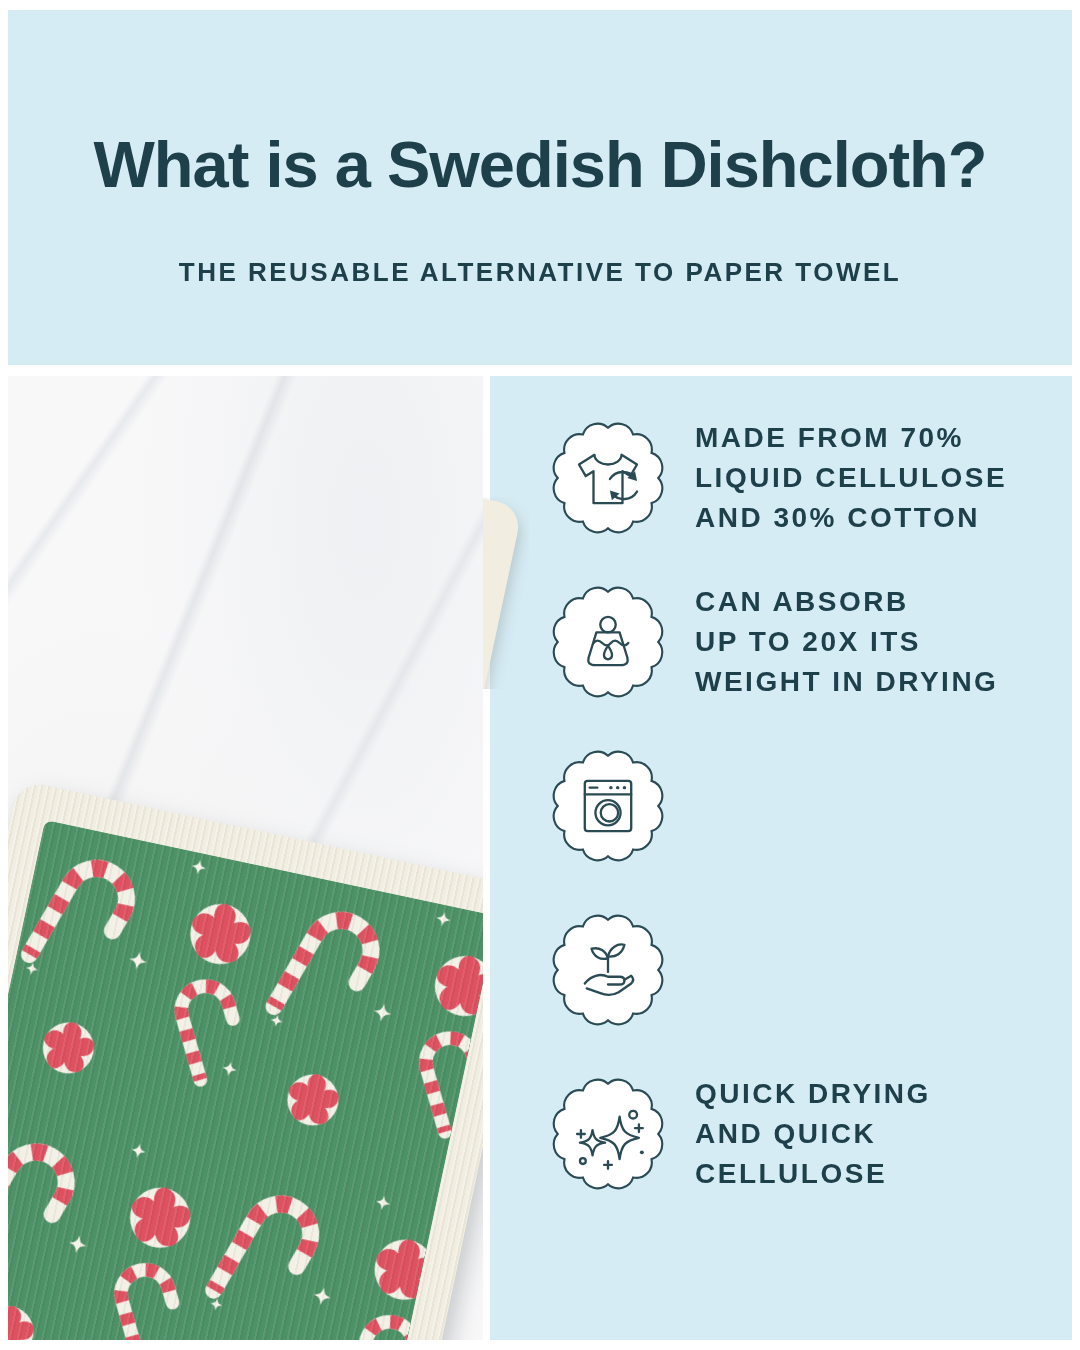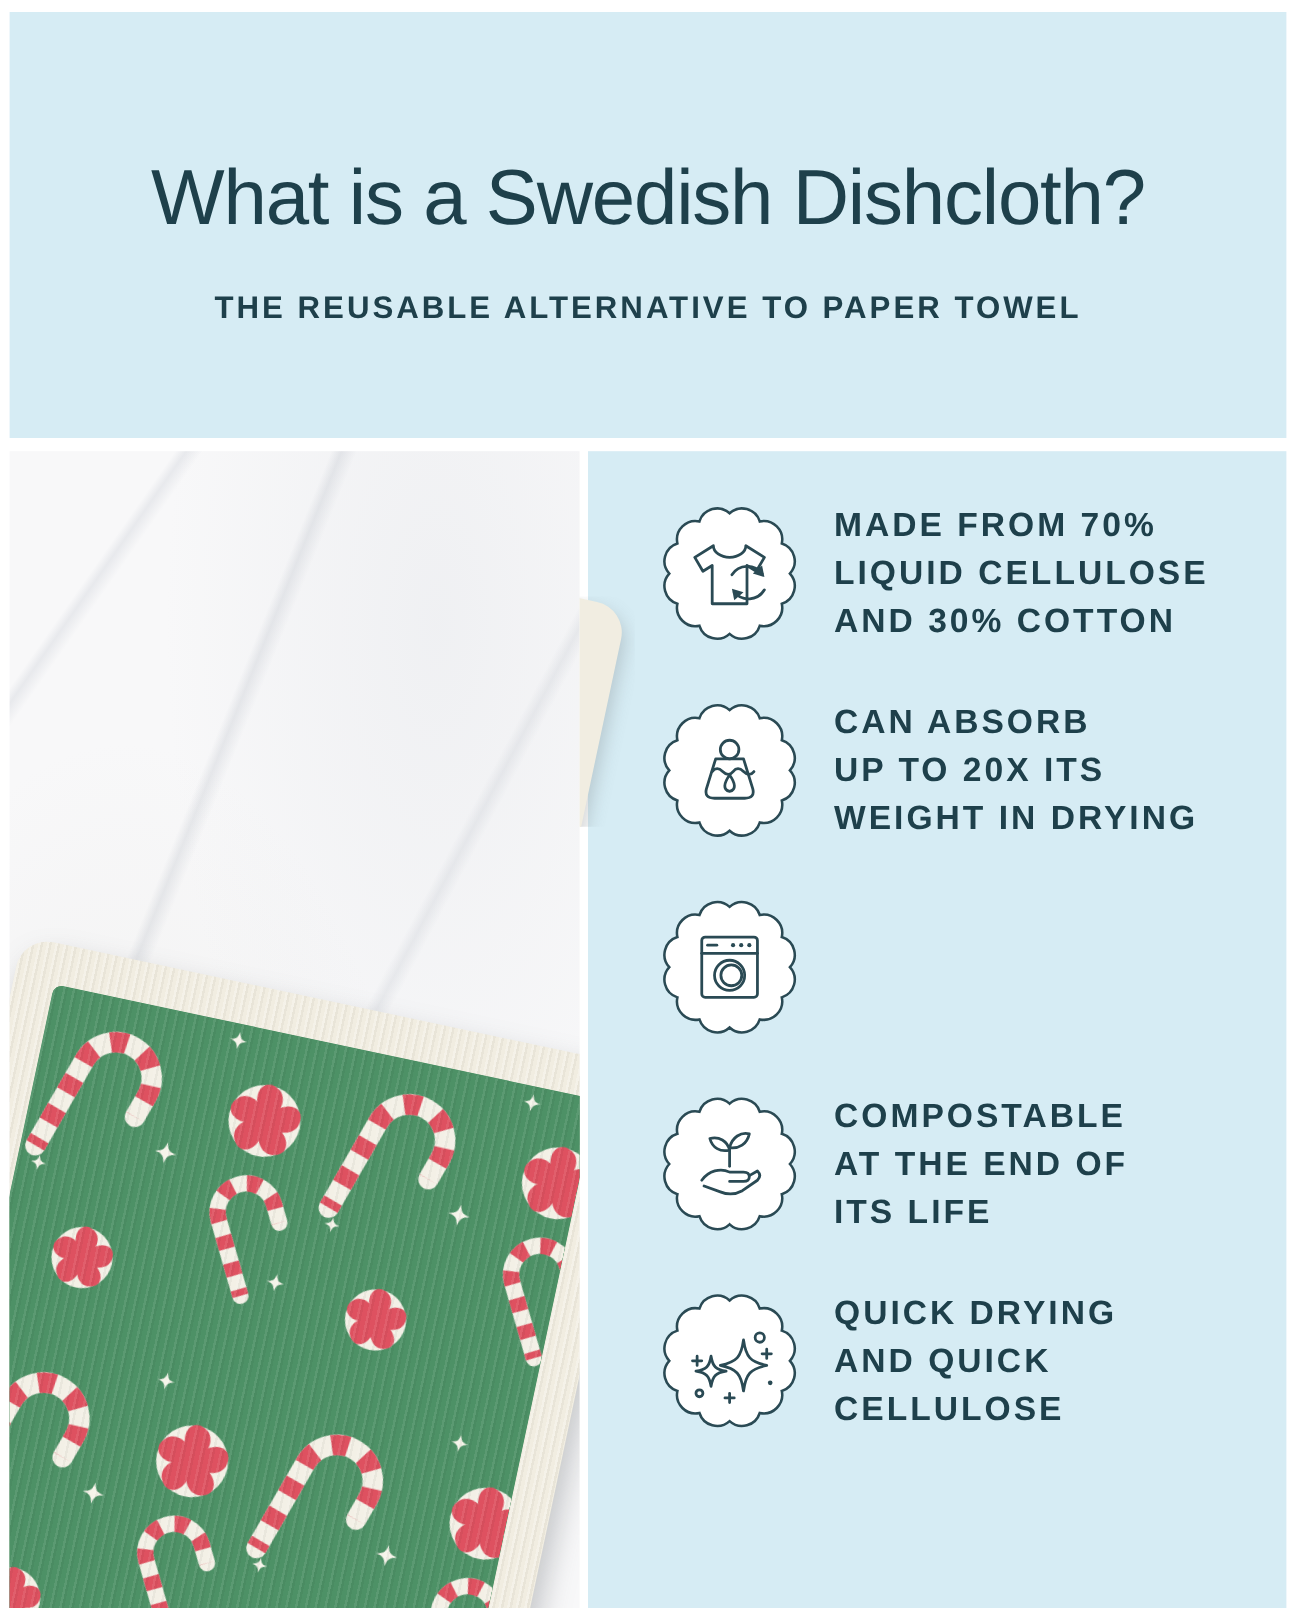--- a/index.html
+++ b/index.html
@@ -6,25 +6,25 @@
   body{font-family:"Liberation Sans","DejaVu Sans",sans-serif;background:#ffffff;}
   .page{position:relative;width:1080px;height:1350px;background:#ffffff;overflow:hidden;}
 
   
   .header-panel{
     position:absolute;left:8px;top:10px;width:1064px;height:355px;
     background:var(--panel-blue,#d6ecf4);
     text-align:center;box-sizing:border-box;padding-top:122px;
   }
   .title{
-    margin:0;font-size:65px;line-height:1;font-weight:400;letter-spacing:-1px;
+    margin:0;font-size:65px;line-height:1;font-weight:700;letter-spacing:-1px;
     color:var(--ink,#1e404b);
   }
   .subtitle{
-    margin:44px 0 0 0;font-size:26px;font-weight:700;letter-spacing:2.5px;
+    margin:60px 0 0 0;font-size:26px;font-weight:700;letter-spacing:2.5px;
     color:var(--ink,#1e404b);
   }
 
   
   .photo-panel{
     position:absolute;left:8px;top:376px;width:475px;height:964px;overflow:hidden;
     background-color:var(--marble,#f8f8f9);
     background-image:
       linear-gradient(112deg, transparent 31%, rgba(176,182,192,.25) 32%, transparent 33.5%),
       linear-gradient(118deg, transparent 55%, rgba(176,182,192,.20) 56%, transparent 57.2%),
@@ -208,25 +208,20 @@
           <use href="#scallop"></use>
           <g class="ic">
             <path d="M60 62 L60 46"></path>
             <path d="M60 48 C 52 50 45 46 43 38 C 51 36 58 40 60 48 Z"></path>
             <path d="M60 46 C 62 37 70 32 77 34 C 75 43 68 47 60 46 Z"></path>
             <path d="M36 74 C 42 66 52 63 60 67 L 72 67 Q 77 67 77 71 Q 77 75 72 75 L 60 75"></path>
             <path d="M77 70 L 84 66 Q 88 70 84 74 L 71 83 Q 62 88 52 84 L 38 79"></path>
           </g>
         </svg>
       </div>
-      <div class="feature-text">
-        <span>COMPOSTABLE</span>
-        <span>AT THE END OF</span>
-        <span>ITS LIFE</span>
-      </div>
     </div>
 
     <div class="feature">
       <div class="badge">
         <svg viewBox="0 0 120 120">
           <use href="#scallop"></use>
           <g class="ic">
             <path d="M72 42 C 74 57 78 61 92 64 C 78 67 74 71 72 86 C 70 71 66 67 52 64 C 66 61 70 57 72 42 Z"></path>
             <path d="M44 56 C 45.5 65 48 67.5 57 69 C 48 70.5 45.5 73 44 82 C 42.5 73 40 70.5 31 69 C 40 67.5 42.5 65 44 56 Z"></path>
             <circle cx="86" cy="40" r="4"></circle>

